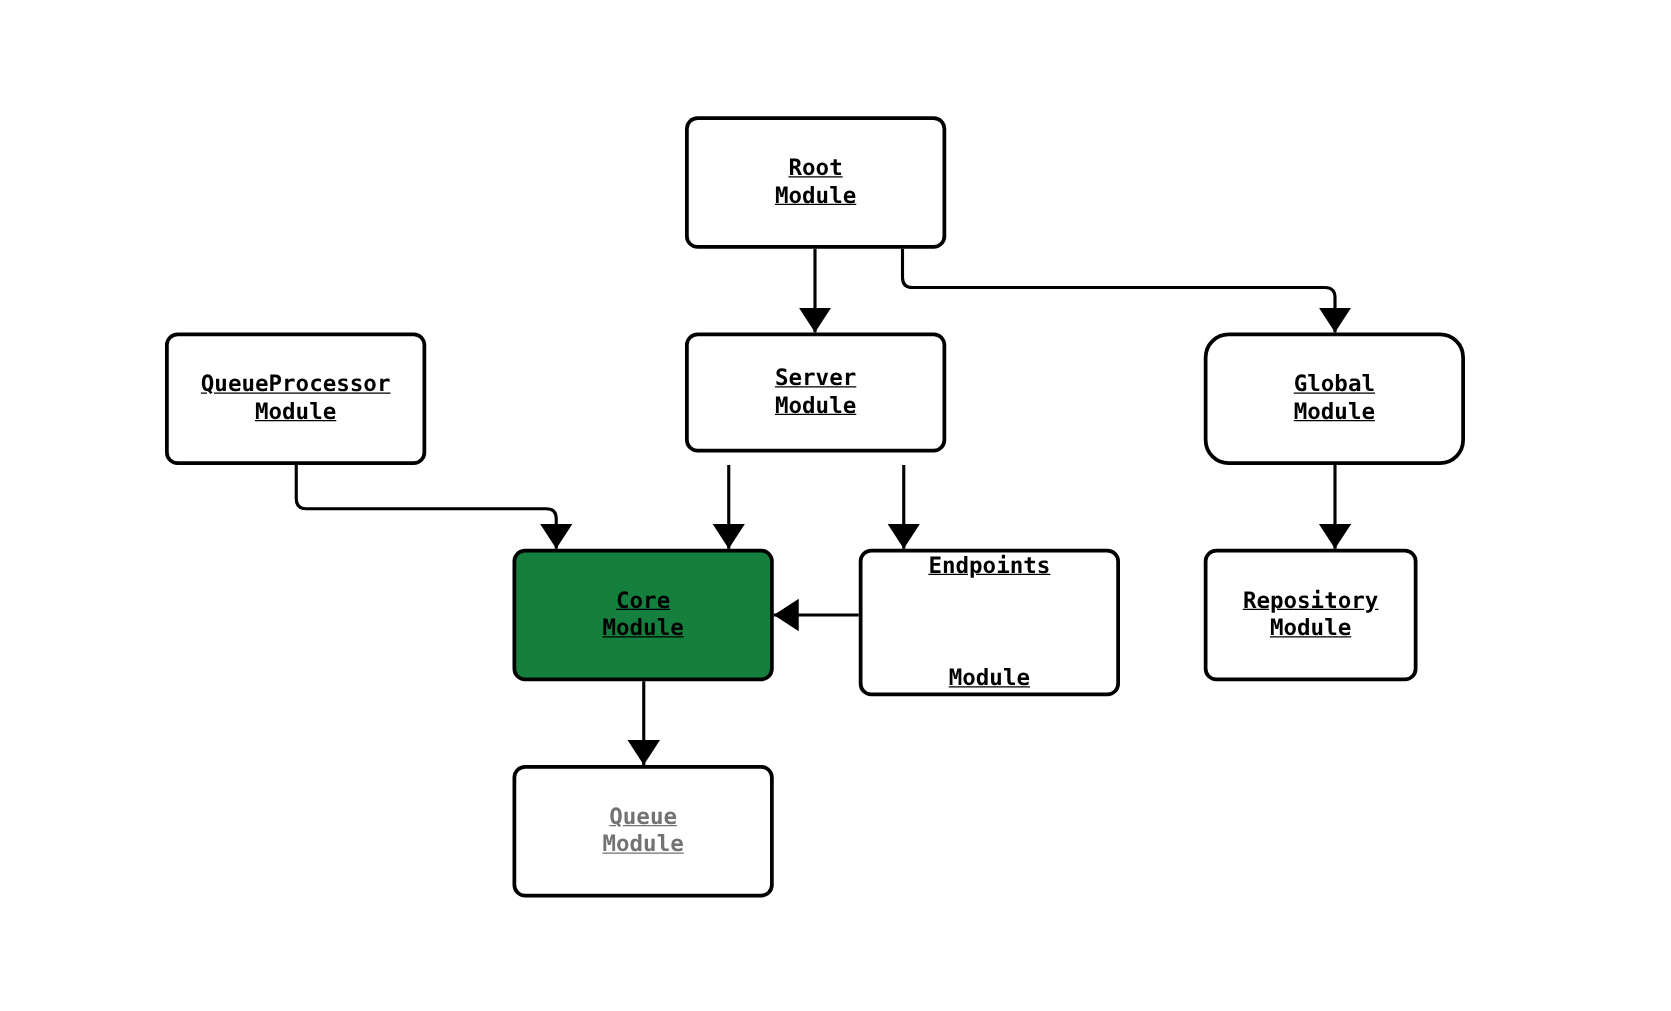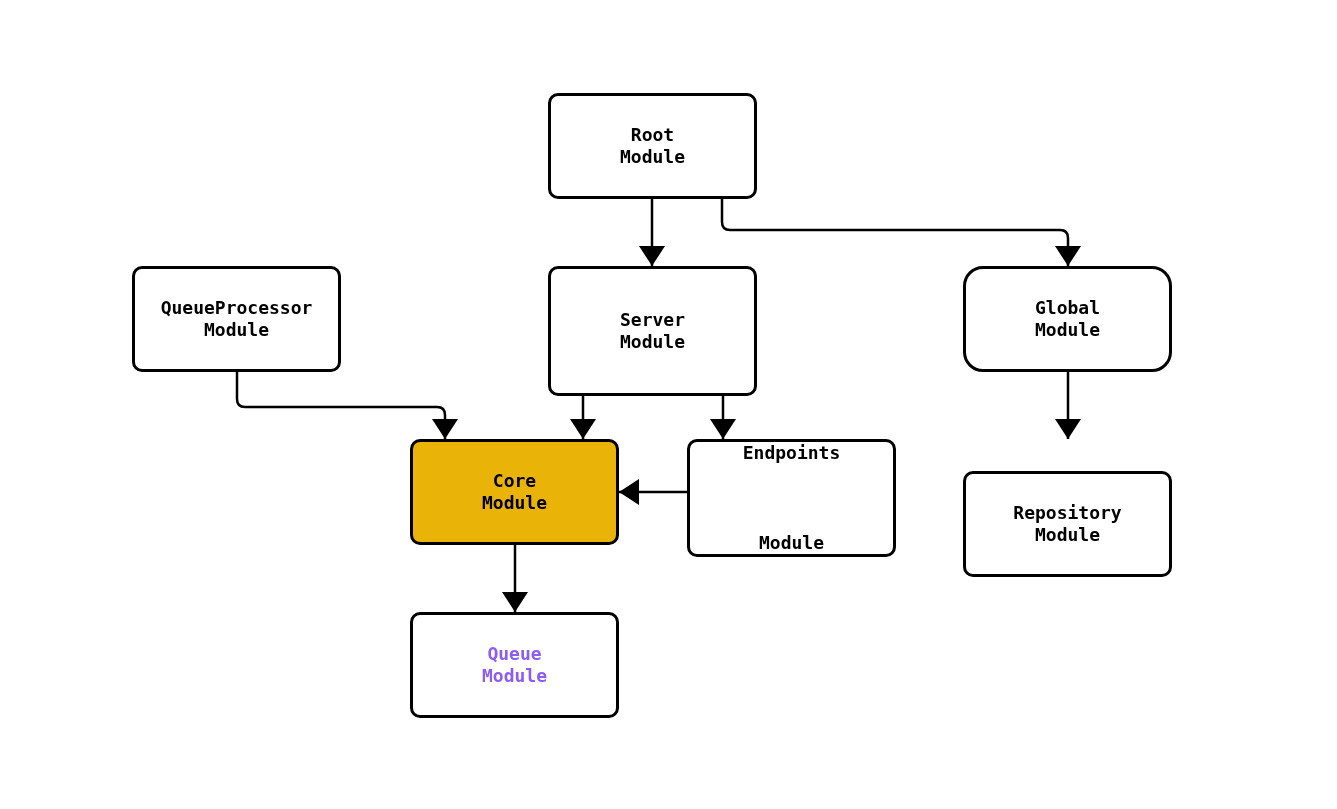--- a/index.html
+++ b/index.html
@@ -30,20 +30,21 @@
     border-width: 3px;
     border-radius: 10px;
     display: flex;
     flex-direction: column;
     align-items: center;
     justify-content: center;
     text-align: center;
     font-size: 18px;
     font-weight: bold;
     line-height: 22px;
+    text-decoration: underline;
   }
   .node span {
     display: block;
     white-space: nowrap;
   }
 </style>
 </head>
 <body style="background: rgb(255, 255, 255);">
 
 <div class="canvas">
@@ -67,43 +68,43 @@
   <div class="node" style="left: 548px; top: 93px; width: 209px; height: 106px; border-color: rgb(0, 0, 0); background: rgb(255, 255, 255); color: rgb(0, 0, 0);">
     <span>Root</span>
     <span>Module</span>
   </div>
 
   <div class="node" style="left: 132px; top: 266px; width: 209px; height: 106px; border-color: rgb(0, 0, 0); background: rgb(255, 255, 255); color: rgb(0, 0, 0); text-align: center;">
     <span>QueueProcessor</span>
     <span>Module</span>
   </div>
 
-  <div class="node" style="left: 548px; top: 266px; width: 209px; height: 130px; border-color: rgb(0, 0, 0); background: rgb(255, 255, 255); color: rgb(0, 0, 0);">
+  <div class="node" style="left: 548px; top: 266px; width: 209px; height: 96px; border-color: rgb(0, 0, 0); background: rgb(255, 255, 255); color: rgb(0, 0, 0);">
     <span>Server</span>
     <span>Module</span>
   </div>
 
   <div class="node" style="left: 963px; top: 266px; width: 209px; height: 106px; border-color: rgb(0, 0, 0); background: rgb(255, 255, 255); color: rgb(0, 0, 0); border-radius: 20px;">
     <span>Global</span>
     <span>Module</span>
   </div>
 
-  <div class="node" style="left: 410px; top: 439px; width: 209px; height: 106px; border-color: rgb(0, 0, 0); background: #eab308; color: rgb(0, 0, 0);">
+  <div class="node" style="left: 410px; top: 439px; width: 209px; height: 106px; border-color: rgb(0, 0, 0); background: #15803d; color: rgb(0, 0, 0);">
     <span>Core</span>
     <span>Module</span>
   </div>
 
   <div class="node" style="left: 687px; top: 439px; width: 209px; height: 118px; border-color: rgb(0, 0, 0); background: rgb(255, 255, 255); color: rgb(0, 0, 0); justify-content: space-between;">
     <span>Endpoints</span>
     <span>Module</span>
   </div>
 
-  <div class="node" style="left: 963px; top: 439px; width: 209px; height: 106px; border-color: rgb(0, 0, 0); background: rgb(255, 255, 255); color: rgb(0, 0, 0); margin-top: 32px;">
+  <div class="node" style="left: 963px; top: 439px; width: 171px; height: 106px; border-color: rgb(0, 0, 0); background: rgb(255, 255, 255); color: rgb(0, 0, 0);">
     <span>Repository</span>
     <span>Module</span>
   </div>
 
-  <div class="node" style="left: 410px; top: 612px; width: 209px; height: 106px; border-color: rgb(0, 0, 0); background: rgb(255, 255, 255); color: #8b5cf6;">
+  <div class="node" style="left: 410px; top: 612px; width: 209px; height: 106px; border-color: rgb(0, 0, 0); background: rgb(255, 255, 255); color: #737373;">
     <span>Queue</span>
     <span>Module</span>
   </div>
 
 </div>
 
 </body></html>

